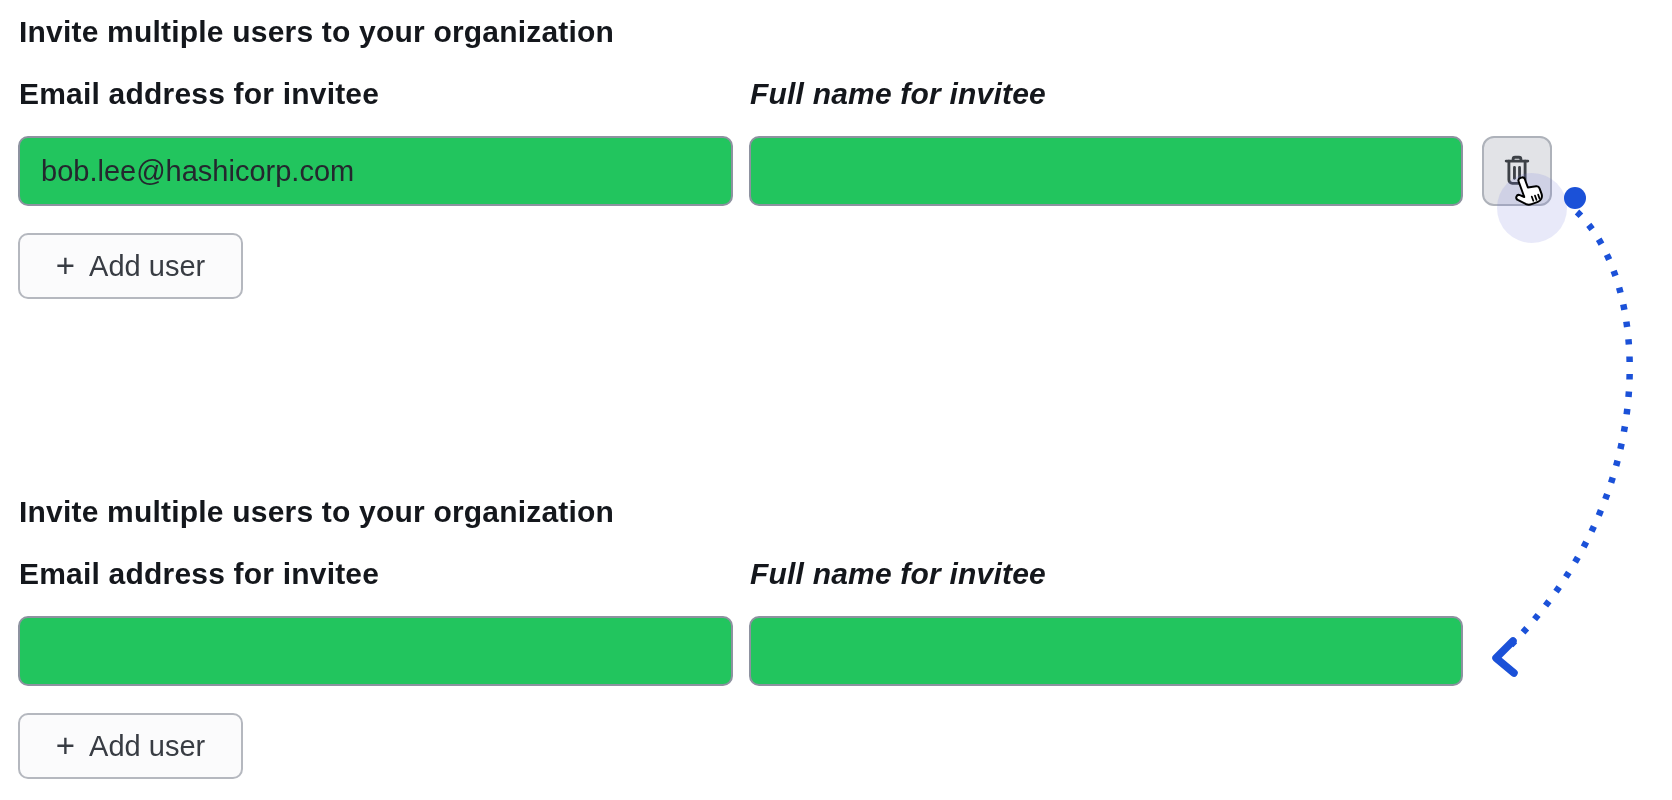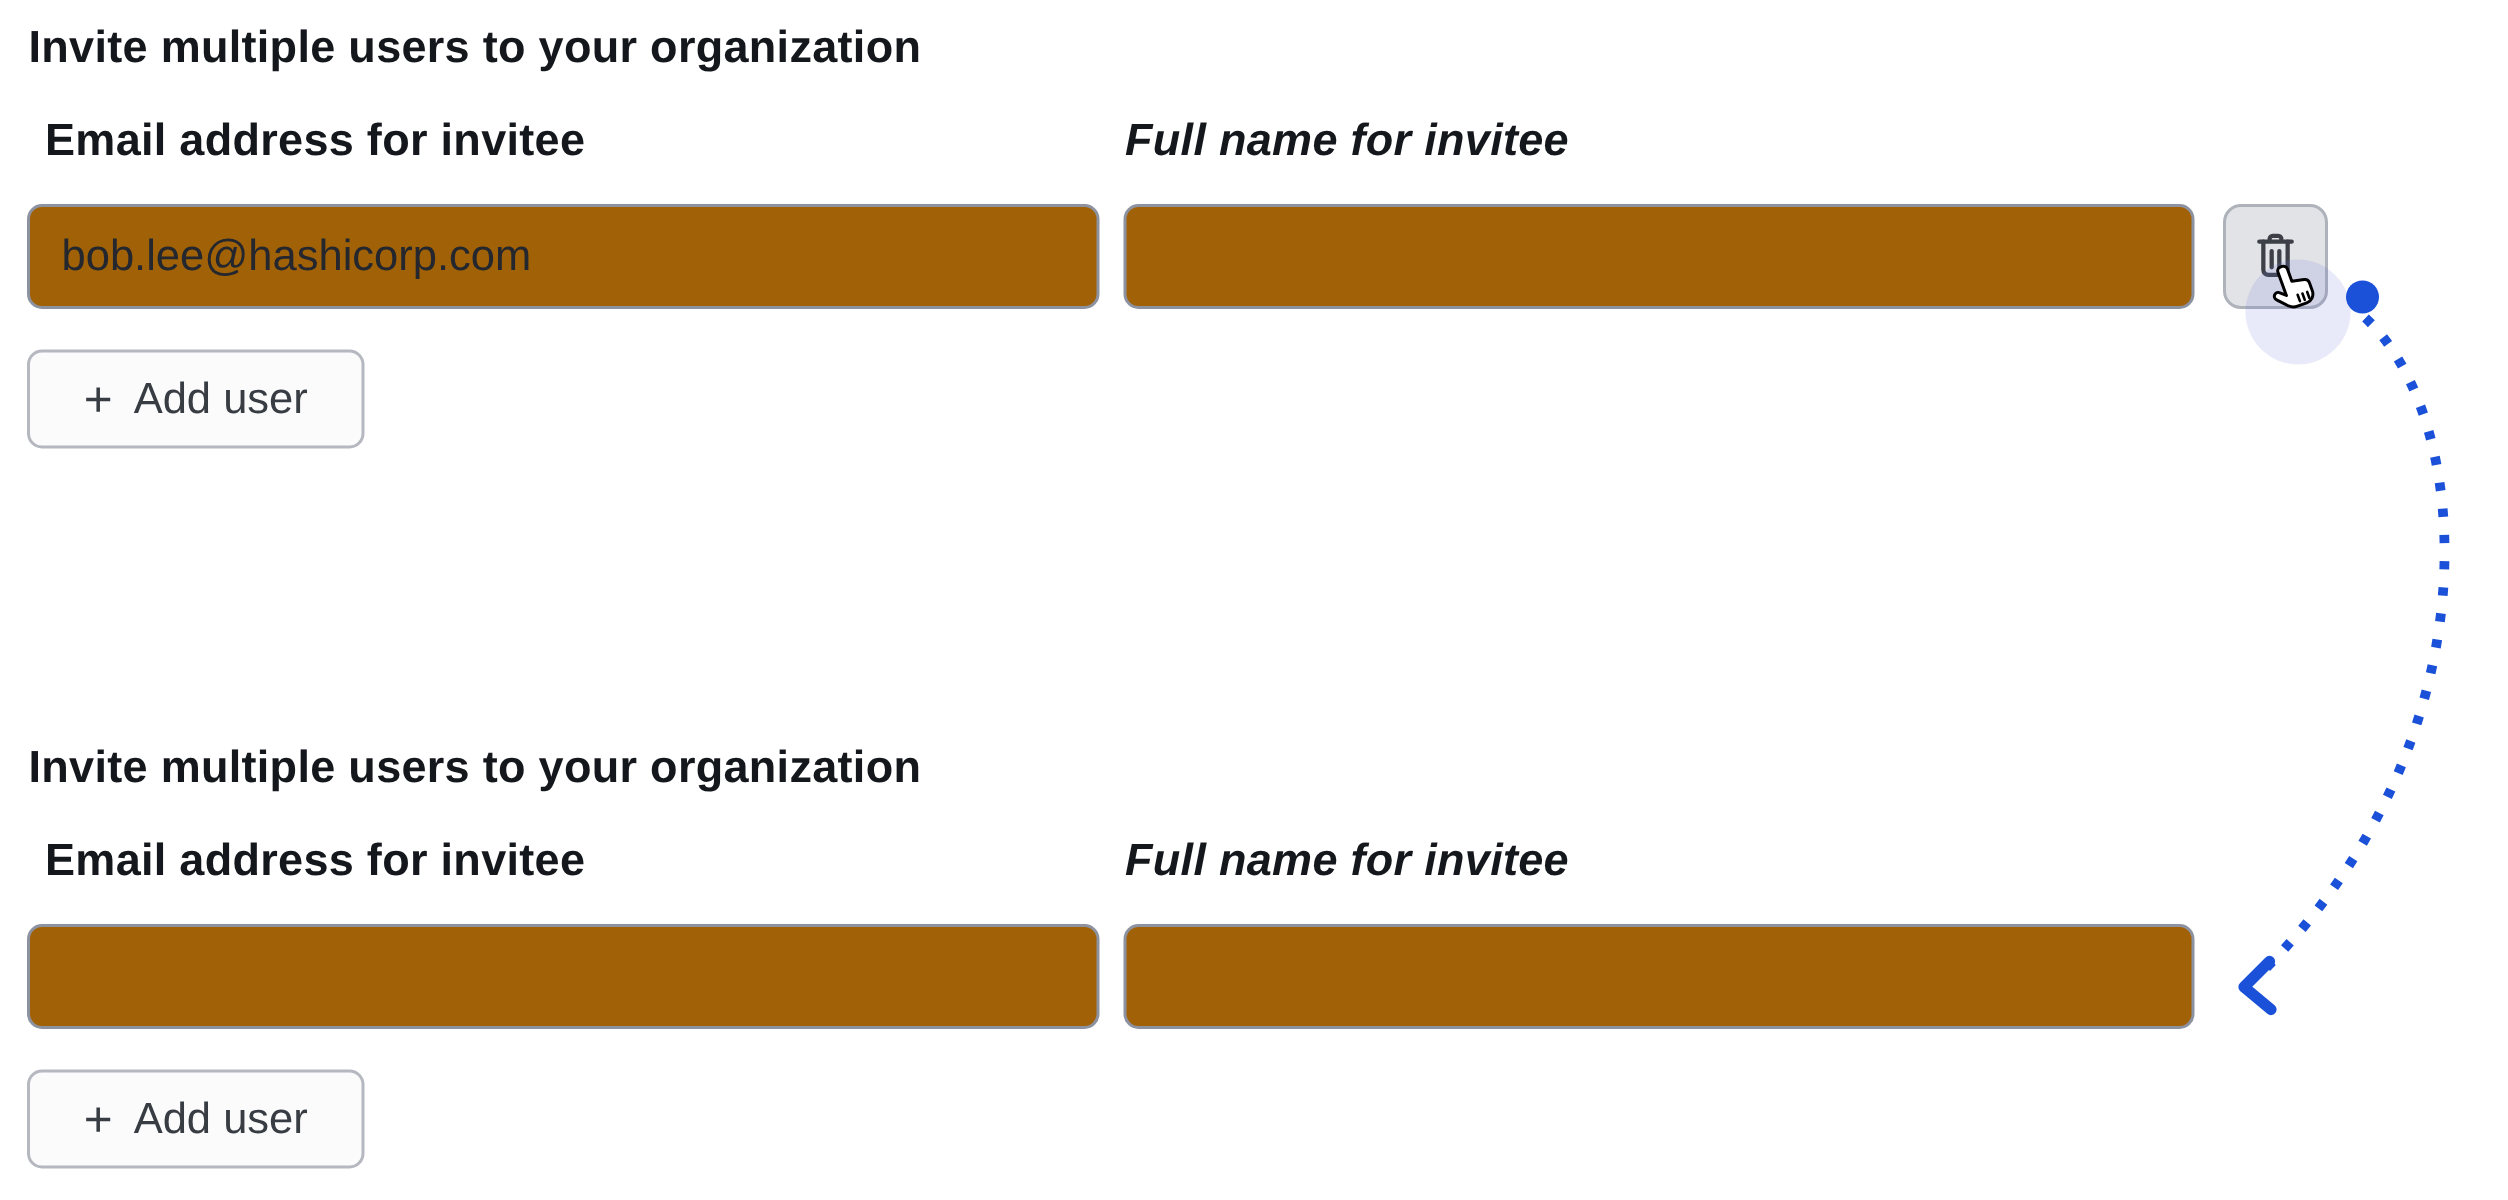--- a/index.html
+++ b/index.html
@@ -19,27 +19,27 @@
   .h-1 { top: 14px; }
   .h-2 { top: 494px; }
 
   .field-label {
     position: absolute;
     font-size: 30px; line-height: 36px; font-weight: 700;
     color: #14171c; letter-spacing: 0.2px;
   }
   .row1 .field-label { top: 76px; }
   .row2 .field-label { top: 556px; }
-  .col-email { left: 30px; }
+  .col-email { left: 19px; }
   .col-name  { left: 750px; font-style: italic; }
 
   .text-input {
     position: absolute; height: 70px;
     border: 2px solid #8d92a0; border-radius: 10px;
-    background: #a16207;
+    background: #22c55e;
     font-family: "Liberation Sans", sans-serif;
     font-size: 29px; color: #24272e;
     padding: 0 21px; outline: none;
   }
   .row1 .text-input { top: 136px; }
   .row2 .text-input { top: 616px; }
   .input-email { left: 18px; width: 715px; }
   .input-name  { left: 749px; width: 714px; }
 
   .trash-btn {

